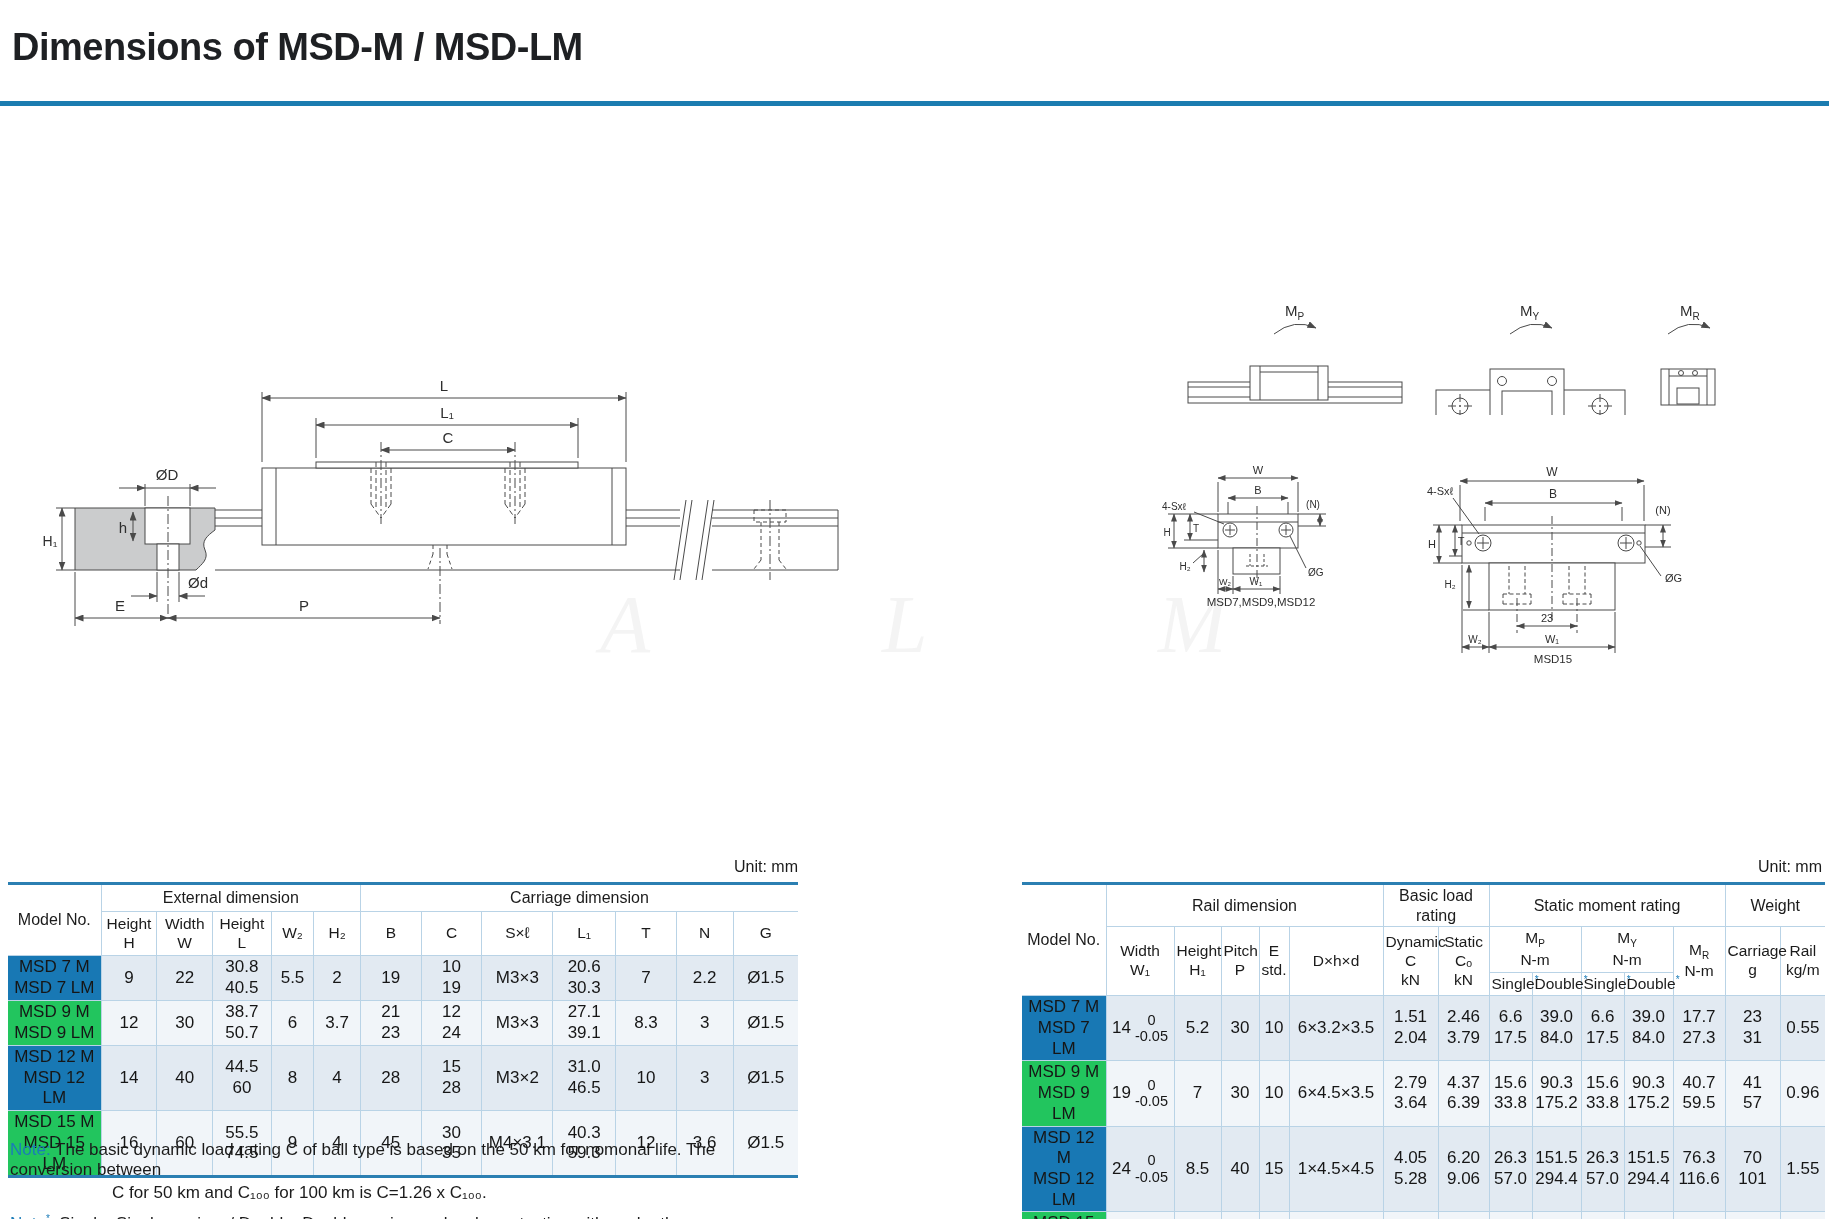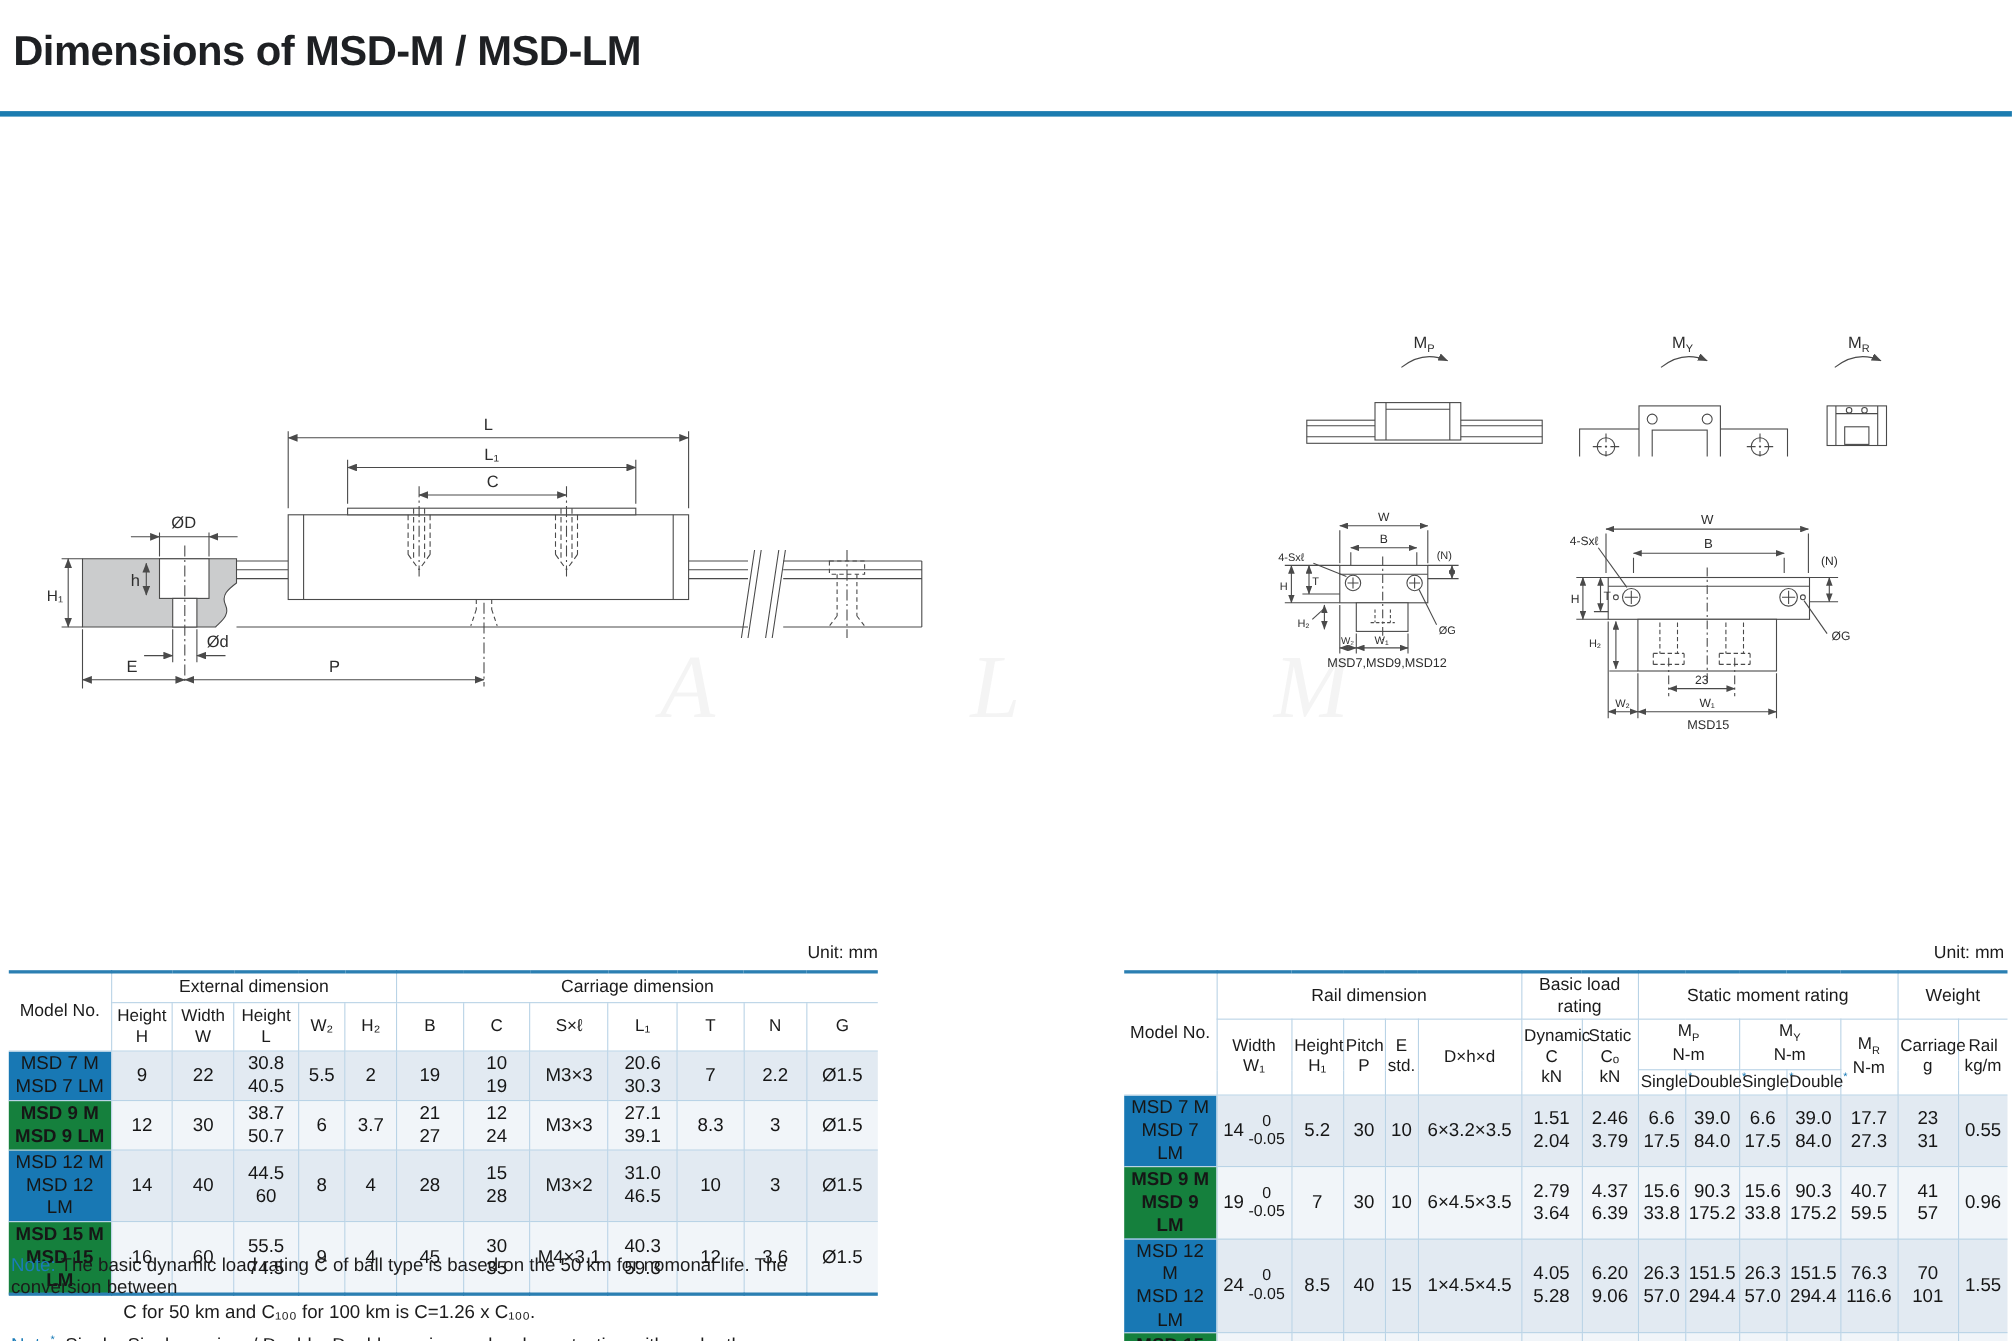--- a/index.html
+++ b/index.html
@@ -35,21 +35,21 @@
   table.spec th:last-child,table.spec td:last-child{border-right:none;}
   tr.group-row th{font-size:16px;height:24px;}
   .model-cell{font-weight:700;font-size:16px;color:#ffffff;text-align:left;
               padding-left:7px;line-height:1.22;}
   .mblue{background:#1878b4;}
   .mgray{background:#9d9fa2;}
   tr.rowA td{background:#e2eaf2;}
   tr.rowB td{background:#f1f5f9;}
   tr.rowA td.model-cell,tr.rowB td.model-cell{background:none;}
   tr.rowA td.mblue,tr.rowB td.mblue{background:#1878b4;}
-  tr.rowA td.mgray,tr.rowB td.mgray{background:#15803d;font-weight:bold;}
+  tr.rowA td.mgray,tr.rowB td.mgray{background:#22c55e;}
   .small-h{font-size:13.5px;}
   sup.ast{color:#1b7cb8;font-size:10px;}
   sub.msub{font-size:10px;}
   .tolcell{white-space:normal;}
   .tolwrap{display:flex;align-items:center;justify-content:center;gap:4px;}
   .tolstack{display:flex;flex-direction:column;font-size:14.5px;line-height:1.15;}
 
   
   .notes{position:absolute;left:10px;top:1140px;font-size:17px;color:#1b1b1b;width:760px;}
   .note-label{color:#1b7cb8;}
@@ -347,21 +347,21 @@
   <tr class="rowB" style="height:45px">
     <td class="model-cell mgray">MSD 9 M
 MSD 9 LM</td>
     <td>12</td>
     <td>30</td>
     <td>38.7
 50.7</td>
     <td>6</td>
     <td>3.7</td>
     <td>21
-27</td>
+23</td>
     <td>12
 24</td>
     <td>M3×3</td>
     <td>27.1
 39.1</td>
     <td>8.3</td>
     <td>3</td>
     <td>Ø1.5</td>
   </tr>
   <tr class="rowA" style="height:45px">

